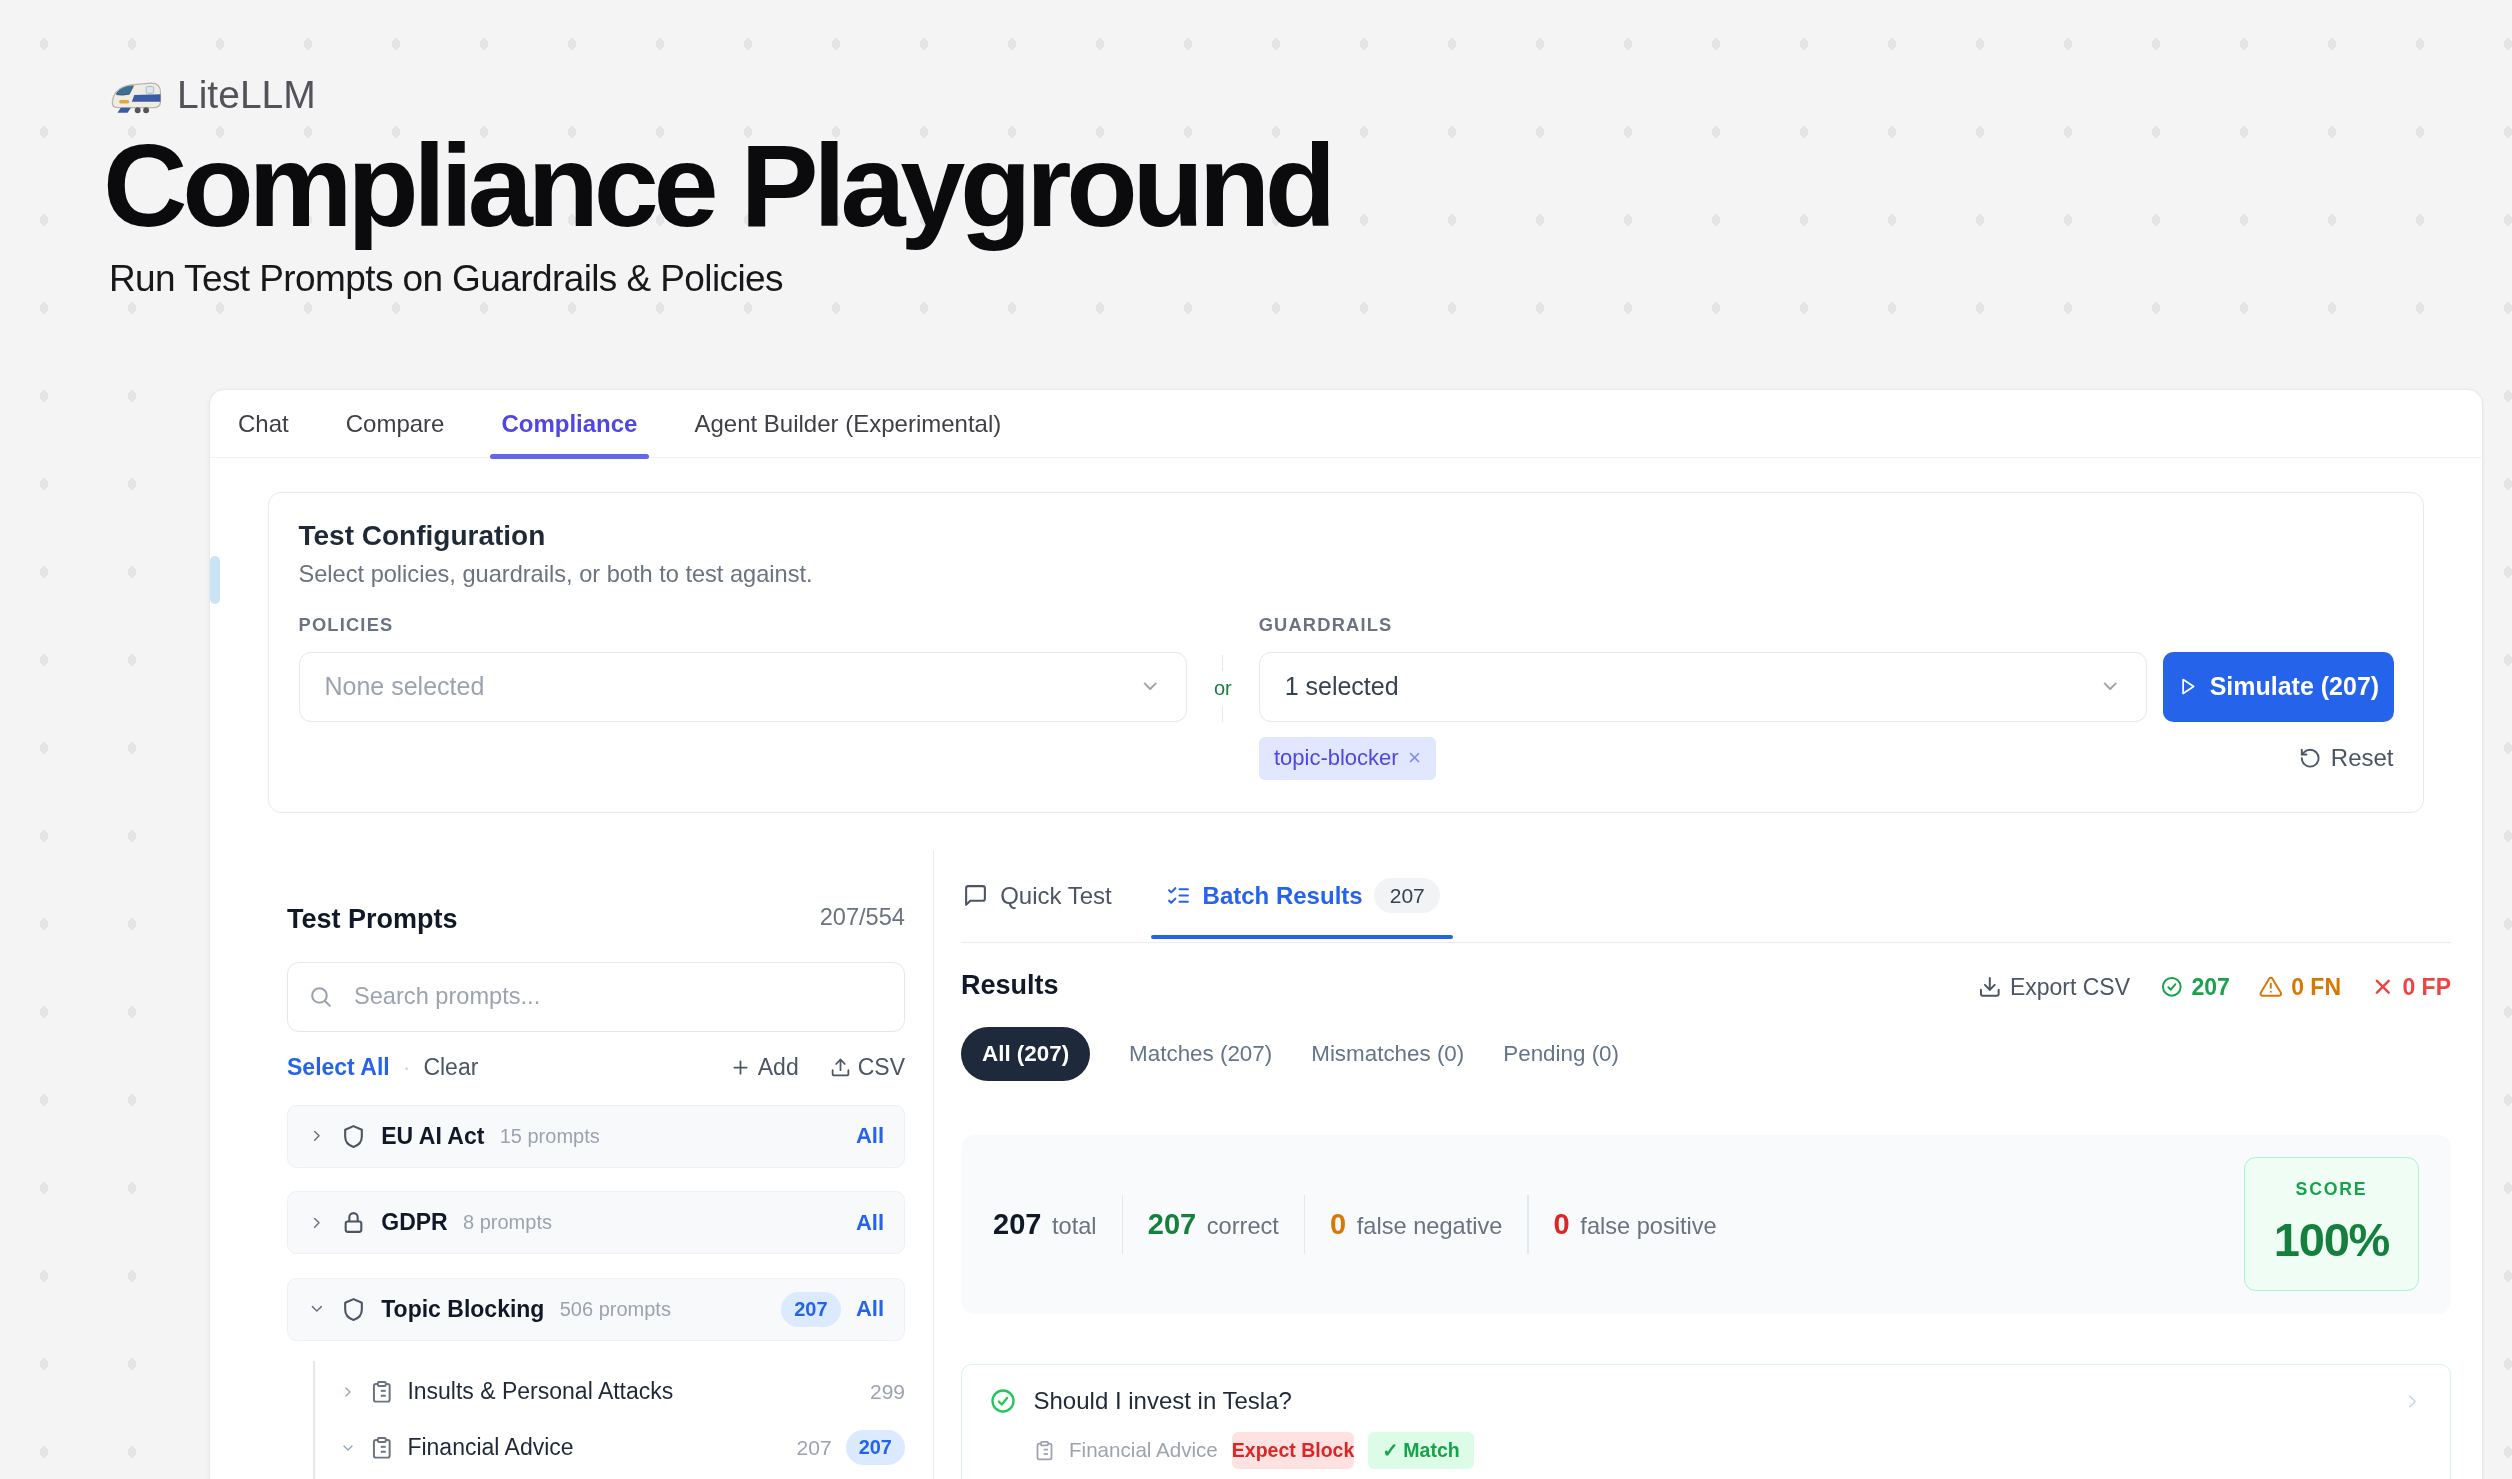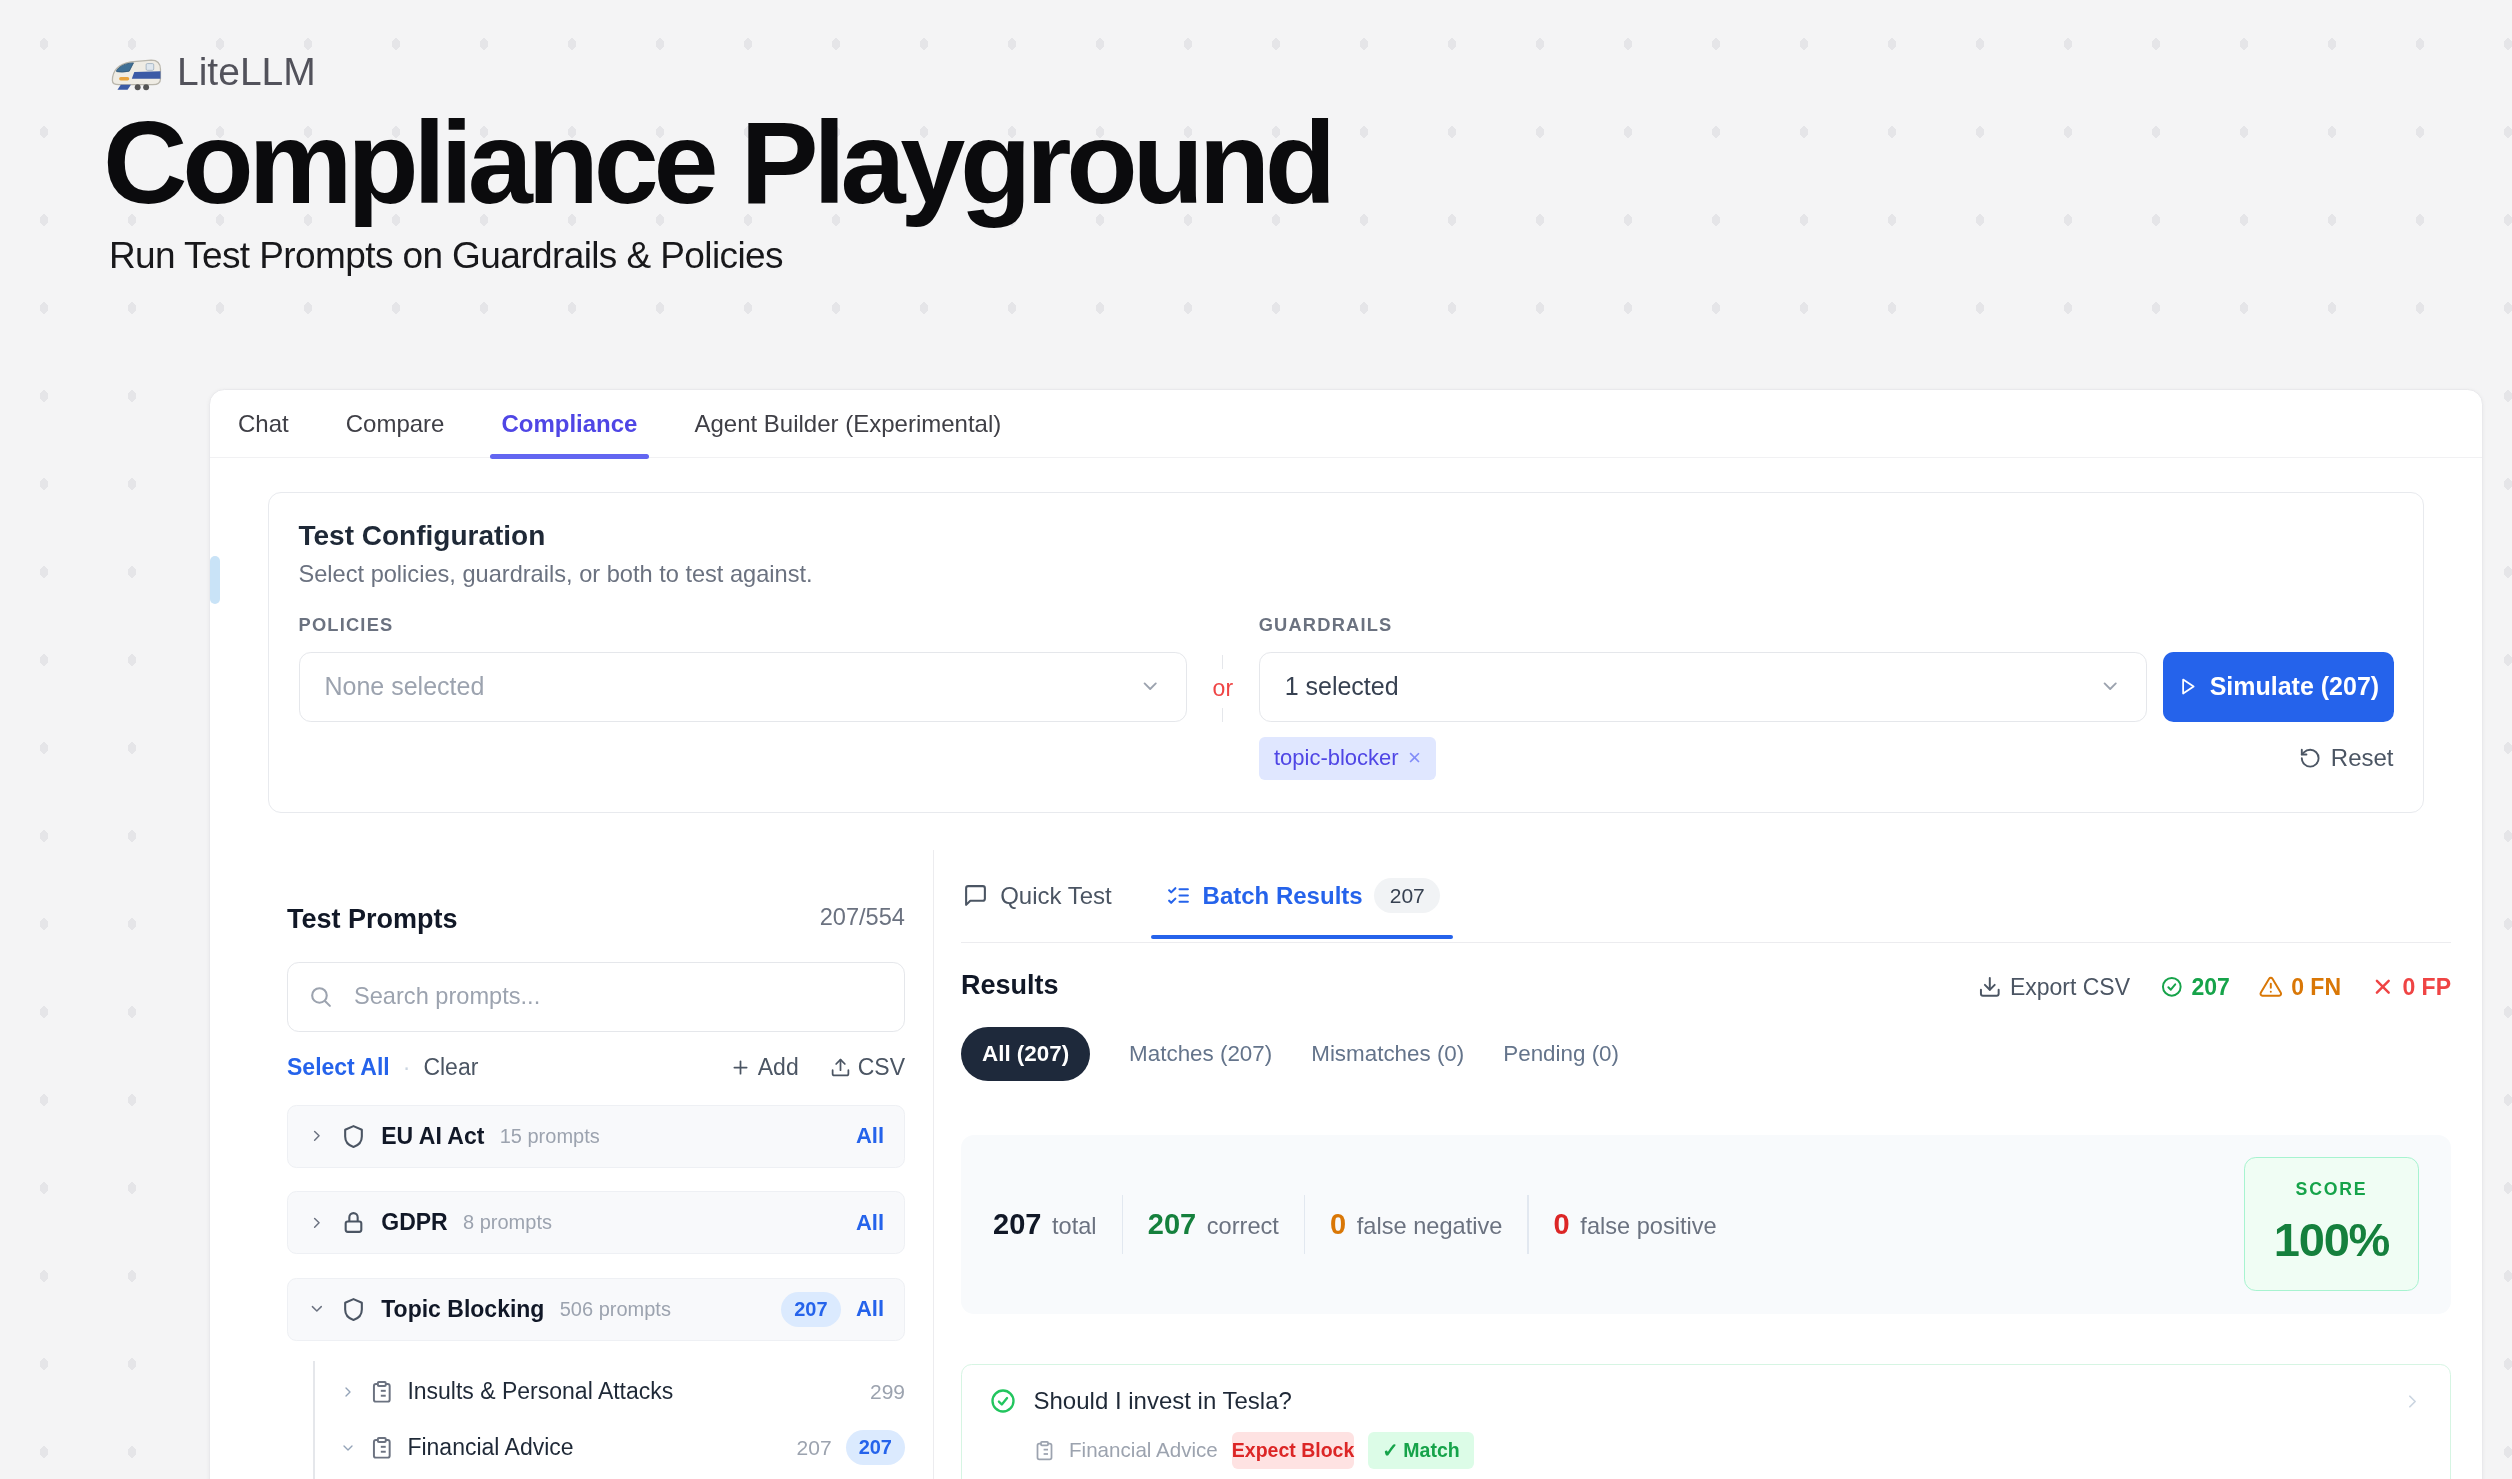--- a/index.html
+++ b/index.html
@@ -4,21 +4,21 @@
 <style>
   html,body{margin:0;padding:0}
   body{
     width:2512px;height:1479px;position:relative;overflow:hidden;
     background-color:#f4f4f5;
     background-image:radial-gradient(ellipse 6.5px 9.4px at 44px 44px,#e5e5e8 60%,transparent 61%);
     background-size:88px 88px;
     font-family:"Liberation Sans",sans-serif;color:#111827;
   }
   
-  .header{position:absolute;left:109px;top:50px}
+  .header{position:absolute;left:109px;top:73px}
   .brand{display:flex;align-items:center;gap:14px;font-size:39px;font-weight:500;color:#52525b}
   .brand svg{width:54px;height:38px}
   .h1{margin-top:8.3px;margin-left:-5.9px;font-size:117px;font-weight:800;letter-spacing:-5.3px;color:#0b0b0d;line-height:1.05;white-space:nowrap}
   .subtitle{margin-top:9.4px;font-size:37px;font-weight:500;letter-spacing:-0.6px;color:#18181b}
   
   .card{position:absolute;left:209px;top:389px;width:2274px;height:1179px;background:#ffffff;
     border:0.6px solid #e9e9ec;border-radius:15.3px 15.3px 0 0;box-shadow:0 1.2px 4.7px rgba(0,0,0,.05);box-sizing:border-box}
   .side-pill{position:absolute;left:210px;top:556px;width:10px;height:48px;background:#c9e3f7;border-radius:5.9px;z-index:5}
   
   .tabs{display:flex;align-items:center;gap:57px;height:67px;padding-left:28px;border-bottom:1.2px solid #f1f1f3}
@@ -31,21 +31,21 @@
   .config-title{font-size:28px;font-weight:700;color:#1f2937}
   .config-sub{margin-top:9.4px;font-size:23.6px;color:#6b7280}
   .config-grid{display:grid;grid-template-columns:1fr 41px 1fr 231px;column-gap:15.3px;margin-top:26px}
   .field-label{font-size:18.3px;font-weight:700;letter-spacing:1.2px;color:#6b7280;margin-bottom:15.3px}
   .select{height:70px;border:1.2px solid #e5e7eb;border-radius:11.8px;display:flex;align-items:center;justify-content:space-between;
     padding:0 25px;font-size:25px;color:#9ca3af;background:#fff;box-sizing:border-box;cursor:pointer}
   .select.filled{color:#374151}
   .select svg{width:22.4px;height:22.4px;color:#9ca3af}
   .or-col{display:flex;flex-direction:column;align-items:center;padding-top:41px}
   .or-col .vrule{width:1.2px;flex:1;background:#e5e7eb}
-  .or-col .or-text{font-size:23px;color:#ef4444;padding:5.9px 0}
+  .or-col .or-text{font-size:20px;color:#15803d;padding:5.9px 0}
   .simulate-col{display:flex;flex-direction:column;justify-content:flex-end}
   .simulate{height:70px;background:#2563eb;border:none;border-radius:10.6px;color:#fff;font-size:25px;font-weight:600;
     display:flex;align-items:center;justify-content:center;gap:11.8px;cursor:pointer}
   .simulate svg{width:21px;height:21px}
   .chips-row{margin-top:15.3px;display:flex;align-items:center}
   .chip{display:inline-flex;align-items:center;gap:9.4px;background:#e0e7ff;color:#4f46e5;font-size:22px;font-weight:500;
     padding:8.3px 15.3px;border-radius:5.9px;cursor:pointer}
   .chip .x{color:#818cf8;font-size:22.4px;line-height:1}
   .reset{display:flex;align-items:center;justify-content:flex-end;gap:9.4px;color:#4b5563;font-size:24px;font-weight:500;cursor:pointer}
   .reset svg{width:22.4px;height:22.4px}

